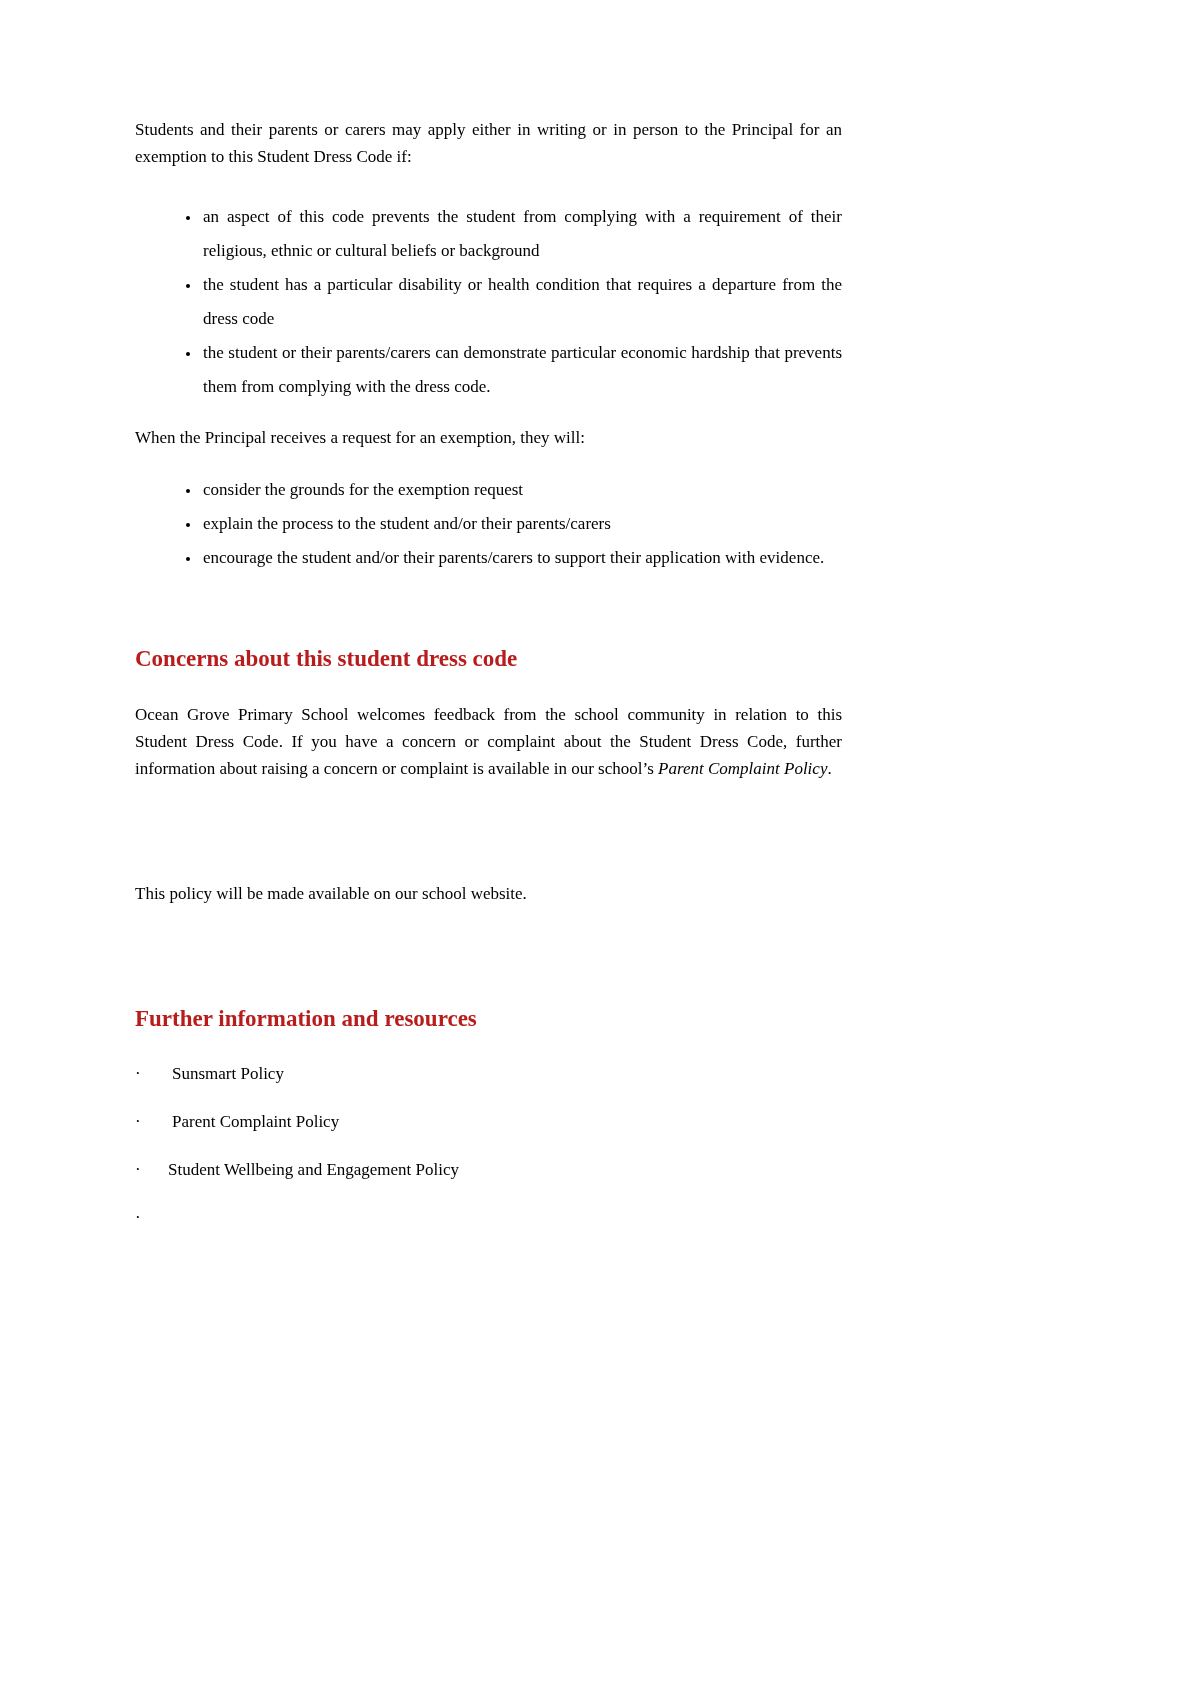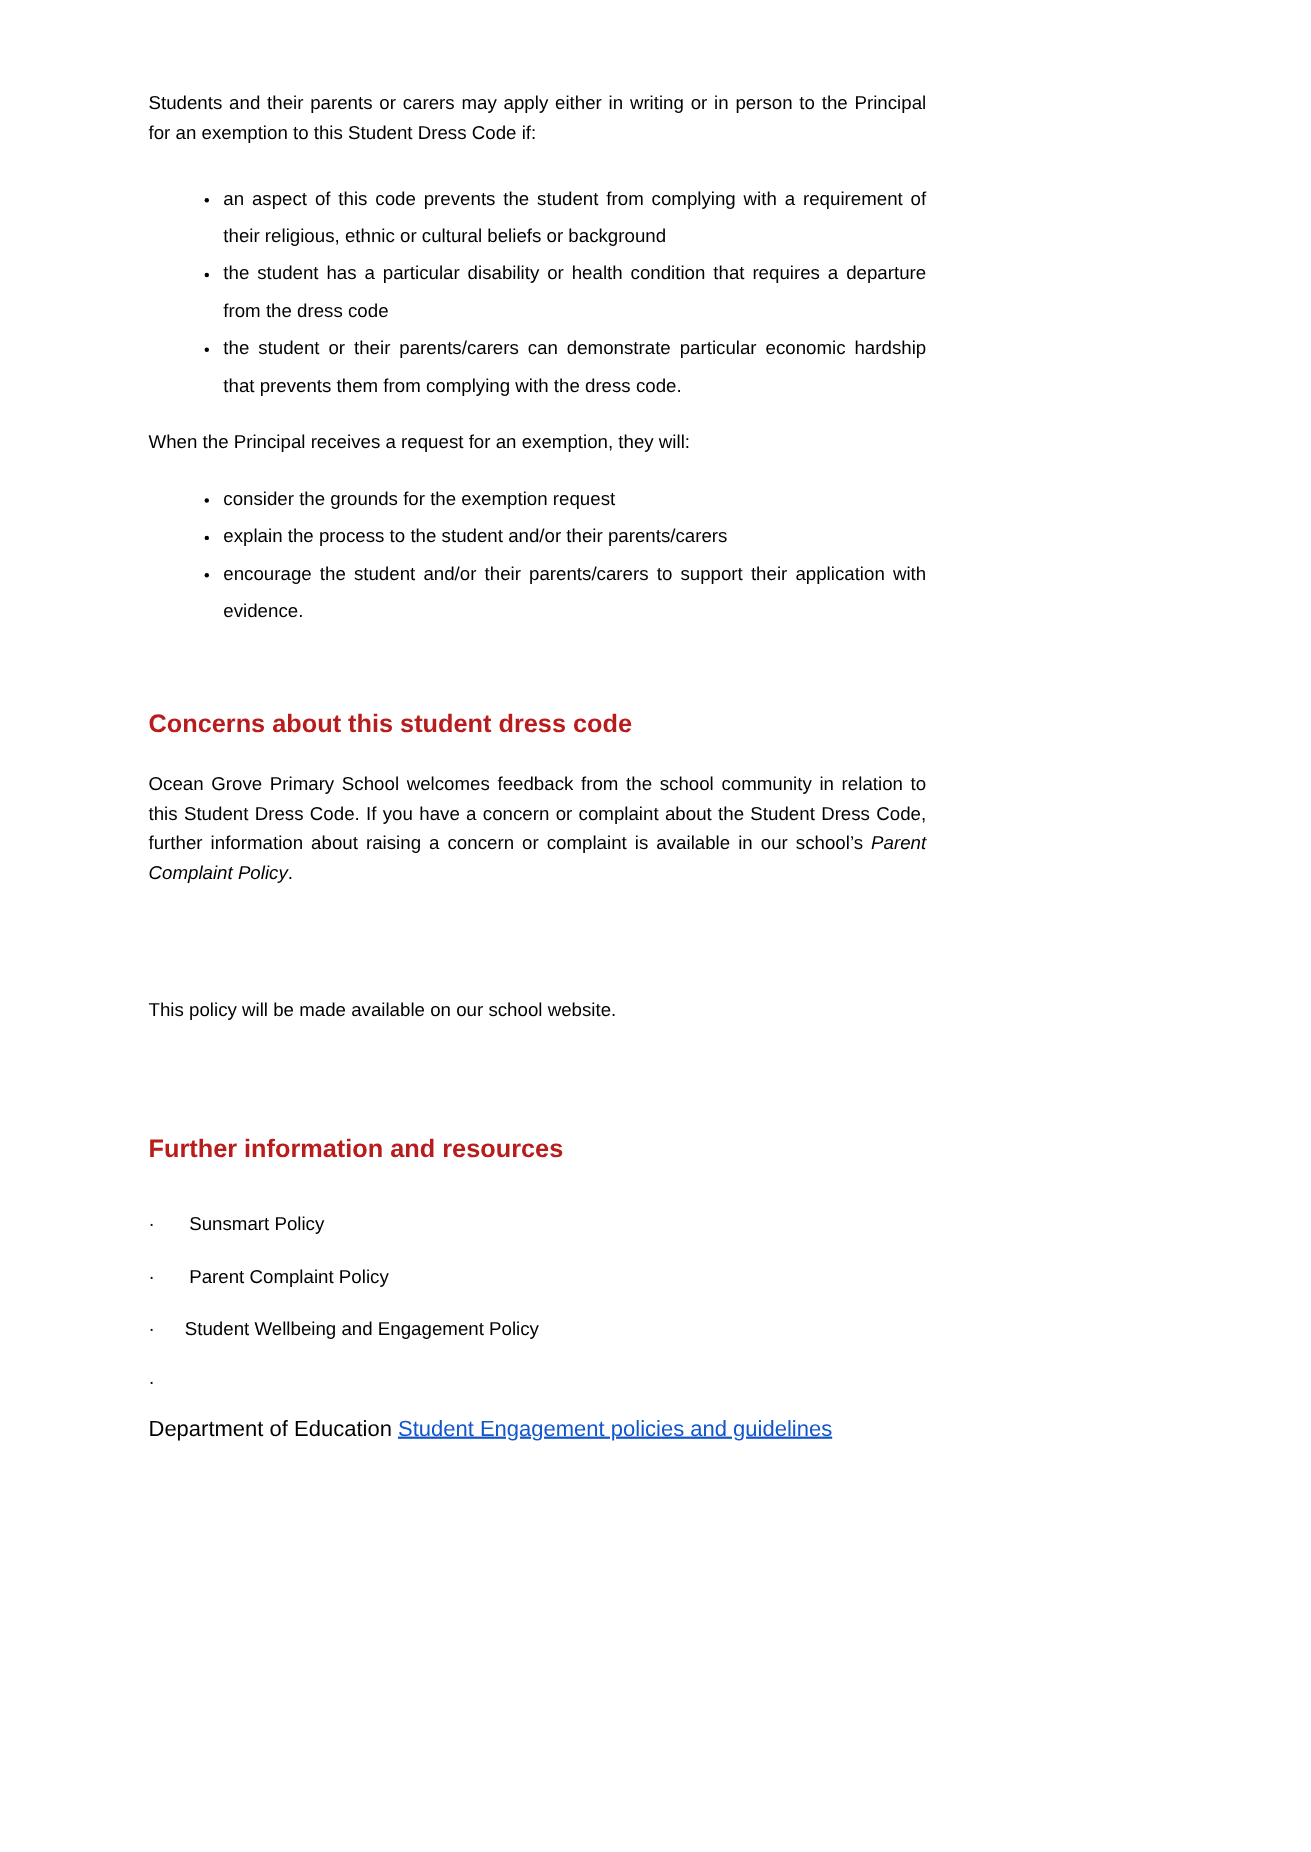--- a/index.html
+++ b/index.html
@@ -7,22 +7,23 @@
   body {
     width: 1192px;
     height: 1684px;
     background: #ffffff;
     font-family: "Liberation Sans", "DejaVu Sans", sans-serif;
     color: #000000;
   }
   .page {
     width: 976px;
     height: 1684px;
-    padding: 80px 134px 0 135px;
+    padding: 116px 134px 0 135px;
     overflow: hidden;
+    font-family: Liberation Serif, serif;
   }
   .body-text {
     font-size: 17px;
     line-height: 27px;
     margin: 0;
   }
   .justify { text-align: justify; }
   p.para { margin: 0 0 26px 0; }
   ul.bullet-list {
     margin: 0 0 20px 0;
@@ -100,38 +101,35 @@
     <span>Ocean Grove Primary School welcomes feedback from the school community in relation to this Student Dress Code. If you have a concern or complaint about the Student Dress Code, further information about raising a concern or complaint is available in our school’s </span><em class="italic-ref">Parent Complaint Policy</em><span>.</span>
   </p>
 
   <div class="gap-xxl"></div>
 
 
   <p class="body-text para">This policy will be made available on our school website.</p>
 
   <div class="gap-xxl"></div>
 
-  <h2 class="blue-heading" style="margin-bottom:41px;">Further information and resources</h2>
+  <h2 class="blue-heading" style="margin-bottom:27px;">Further information and resources</h2>
 
   <div class="dot-item">
     <span class="dot">·</span>
     <span>Sunsmart Policy</span>
   </div>
 
   <div class="dot-item">
     <span class="dot">·</span>
     <span>Parent Complaint Policy</span>
   </div>
 
   <div class="dot-item">
     <span class="dot" style="flex-basis:33px;width:33px;">·</span>
     <span>Student Wellbeing and Engagement Policy</span>
   </div>
 
   <div class="dot-item" style="margin-bottom:14px;">
     <span class="dot">·</span>
   </div>
 
-  <p class="footer-line">
-    <span>Department of Education </span><a class="doc-link">Student Engagement policies and guidelines</a>
-  </p>
 
 </div>
 
 </body></html>

